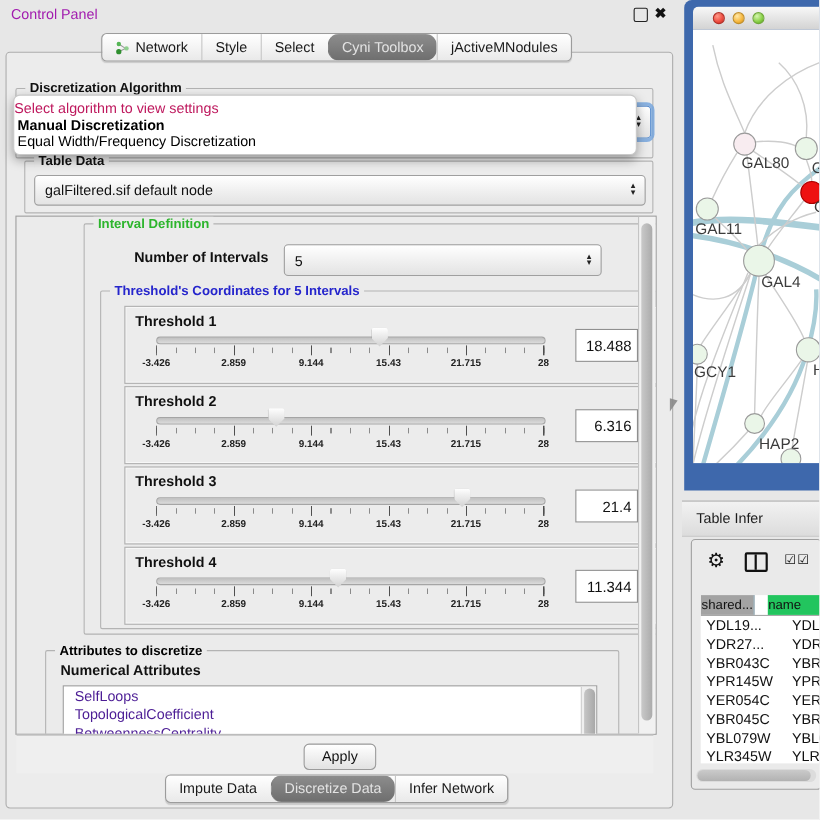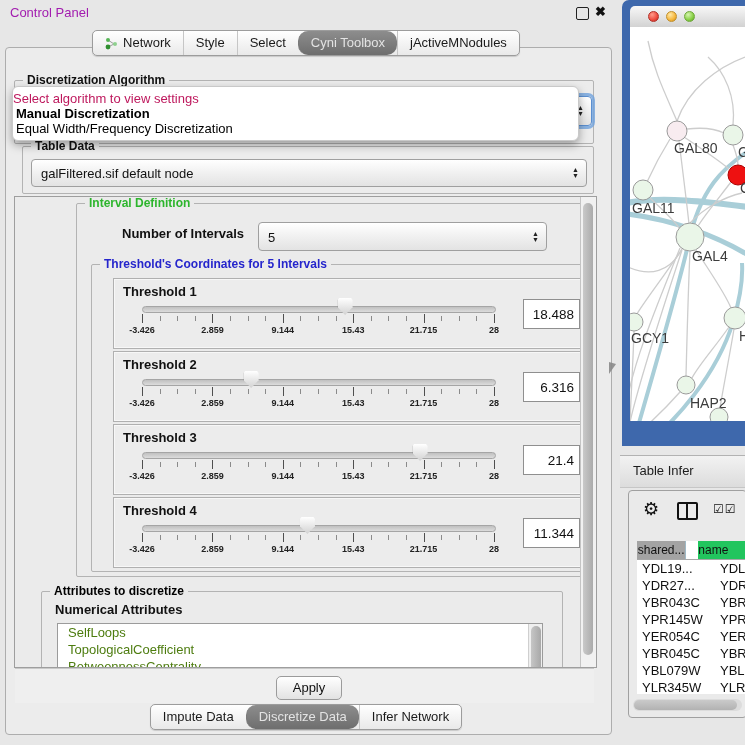--- a/index.html
+++ b/index.html
@@ -46,21 +46,21 @@
          filter:drop-shadow(0 0 1px #777);}
   .minor-ticks{position:absolute;left:28px;top:37px;width:353px;height:5px;
          background:repeating-linear-gradient(90deg,#8a8a8a 0 1px,transparent 1px 17.6px);}
   .major-ticks{position:absolute;left:28px;top:35px;width:353px;height:9px;
          background:repeating-linear-gradient(90deg,#4f4f4f 0 1px,transparent 1px 70.4px);}
   .ticklab{position:absolute;top:46px;width:48px;text-align:center;font-size:9px;font-weight:bold;color:#222;}
   .valbox{position:absolute;left:409px;top:20px;width:57px;height:30px;background:#fff;border:1px solid #8f8f8f;
           font-size:13.5px;text-align:right;line-height:30px;padding-right:5px;box-sizing:border-box;}
   
   .listbox{left:56px;top:622px;width:484px;height:80px;background:#fff;border:1px solid #9b9b9b;overflow:hidden;}
-  .listbox .li{height:17px;line-height:17px;padding-left:10px;font-size:13px;color:#4d7c0f;}
+  .listbox .li{height:17px;line-height:17px;padding-left:10px;font-size:13px;color:#4c1d95;}
   .listbox .lb-scroll{position:absolute;right:0;top:0;width:13px;height:100%;background:#efefef;border-left:1px solid #cfcfcf;}
   .listbox .lb-thumb{position:absolute;right:1px;top:2px;width:10px;height:92%;background:linear-gradient(90deg,#c6c6c6,#a8a8a8);border-radius:6px;}
   .applybtn{left:276px;top:676px;width:64px;height:22px;background:linear-gradient(#ffffff,#e2e2e2);border:1px solid #9b9b9b;
             border-radius:5px;font-size:13px;text-align:center;line-height:22px;}
   .applyrow{left:15px;top:668px;width:579px;height:34px;background:#efefef;border-top:1px solid #c9c9c9;}
   
   .netwin{left:622px;top:0;width:123px;height:446px;background:#3e68ac;border-top-left-radius:7px;}
   .net-titlebar{position:absolute;left:8px;top:6px;width:115px;height:21px;background:linear-gradient(#f8f8f8,#d2d2d2);
                 border-top-left-radius:5px;border-bottom:1px solid #999;}
   .light{position:absolute;top:5px;width:11px;height:11px;border-radius:50%;}

